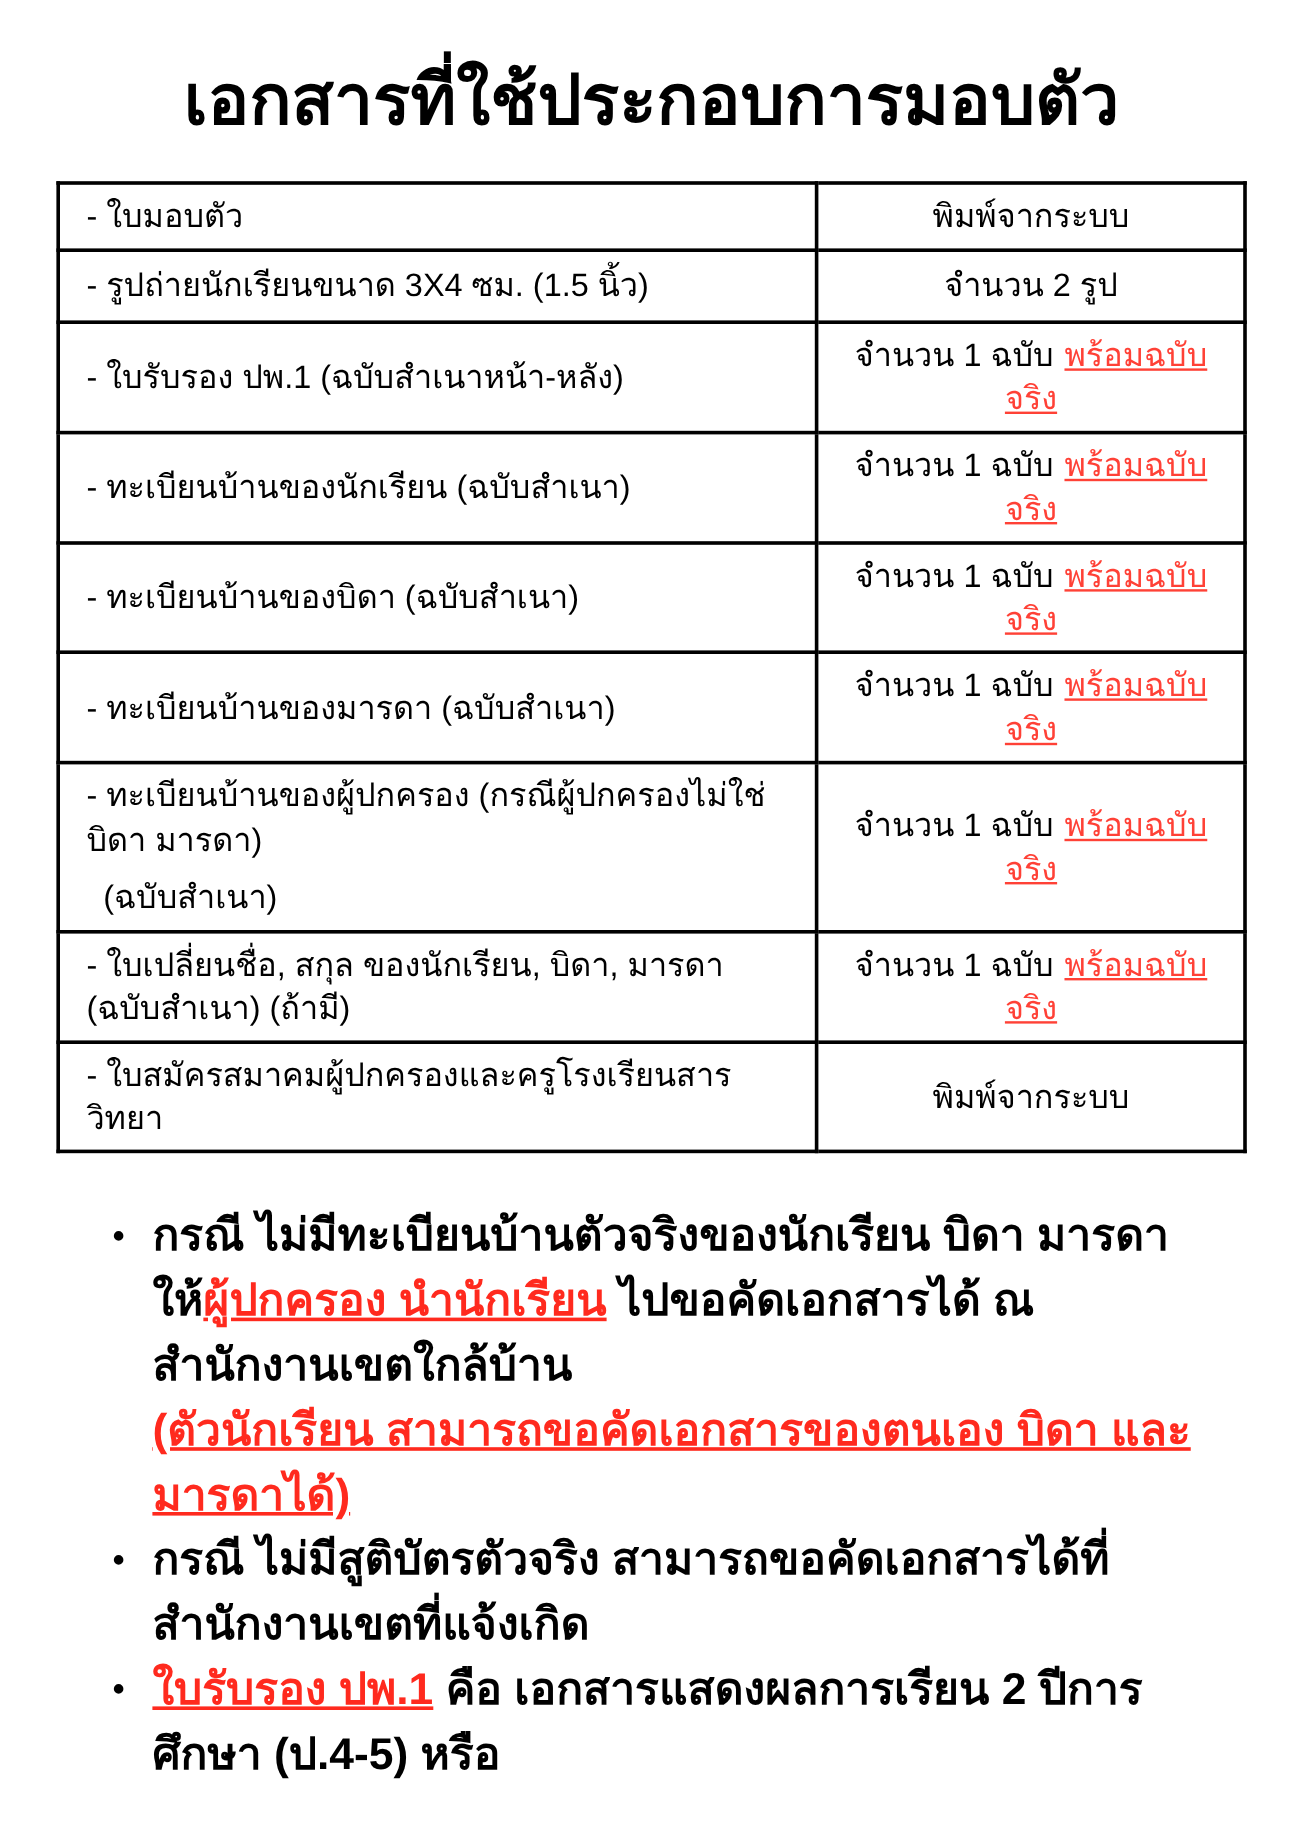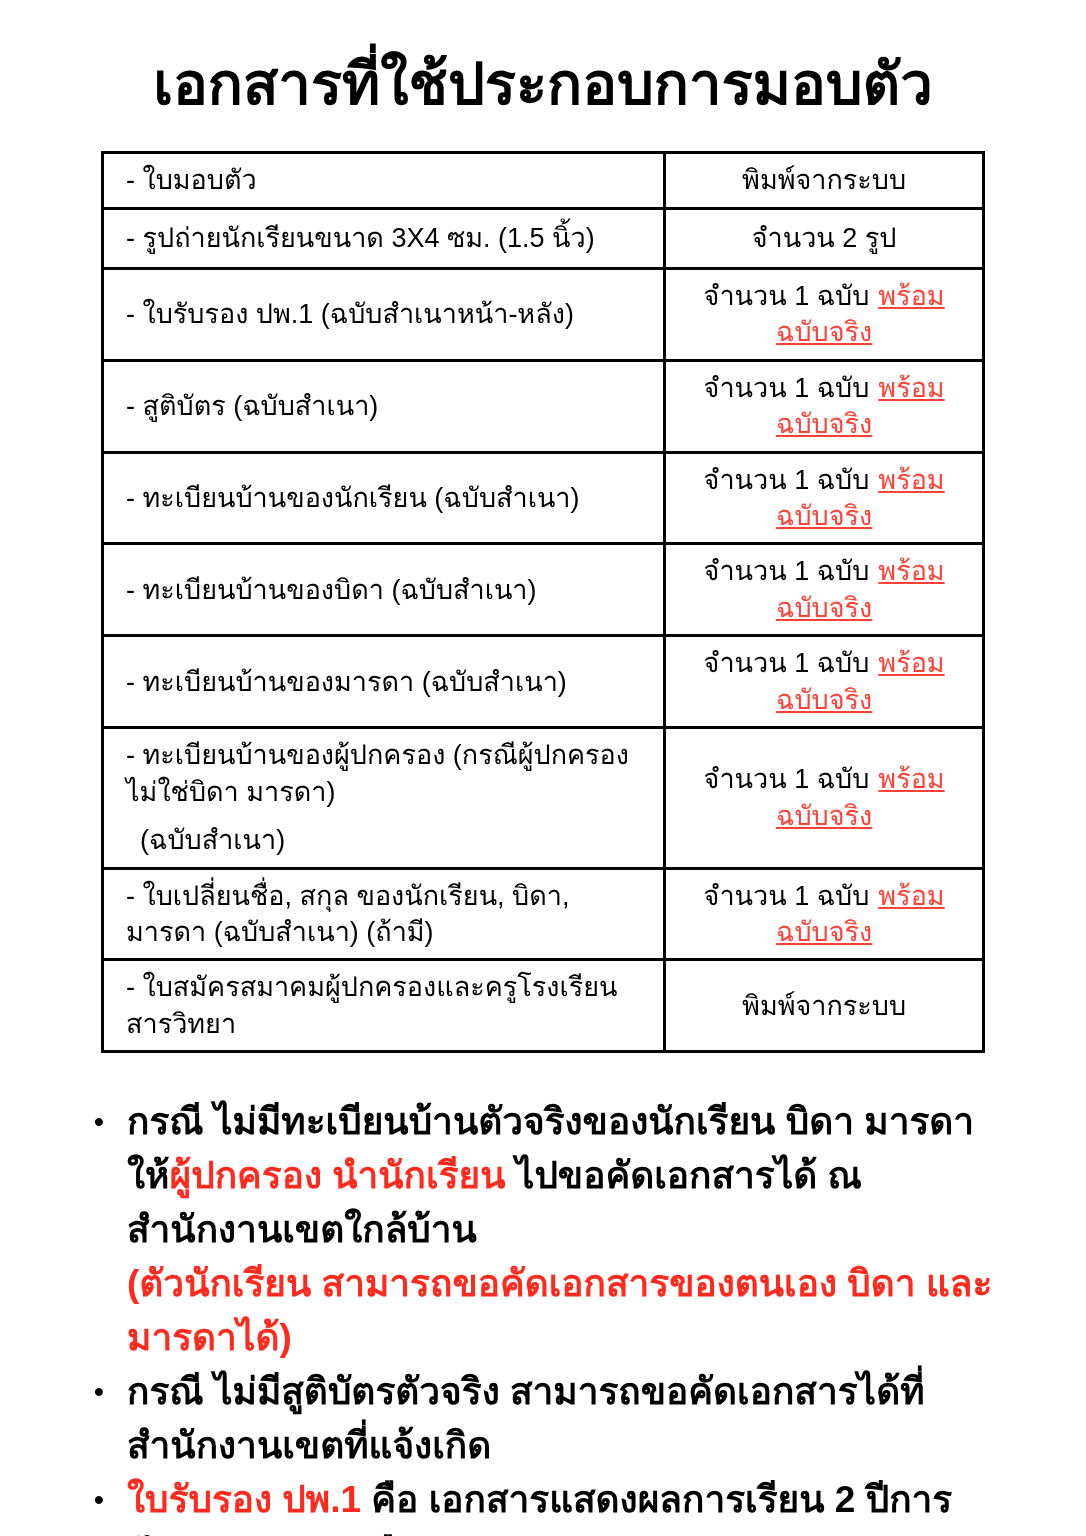--- a/index.html
+++ b/index.html
@@ -23,21 +23,21 @@
     font-size:58px;
     font-weight:900;
     letter-spacing:0px;
     line-height:1.3;
     color:var(--ink);
   }
 
   table.doc-table{
     border-collapse:collapse;
     table-layout:fixed;
-    width:884px;
+    width:992px;
     margin:30px auto 0 auto;
   }
   table.doc-table td{
     border:3px solid #000;
     vertical-align:middle;
     font-size:27px;
     line-height:1.35;
   }
   td.doc-cell{
     width:65%;
@@ -71,21 +71,21 @@
     font-size:28px;
     font-weight:700;
     line-height:54px;
   }
   .note-lines{flex:1;}
   .note-lines .line{
     font-size:37px;
     font-weight:700;
     line-height:54px;
   }
-  .note-lines .line .red{color:var(--note-red);}
+  .note-lines .line .red{color:var(--note-red);text-decoration:underline;}
 </style>
 </head>
 <body>
 
 <div class="page">
 
   <h1 class="title">เอกสารที่ใช้ประกอบการมอบตัว</h1>
 
   <table class="doc-table">
     <tbody>
@@ -97,26 +97,20 @@
         </tr>
         <tr class="row">
           <td class="doc-cell">
             <div>- รูปถ่ายนักเรียนขนาด 3X4 ซม. (1.5 นิ้ว)</div>
           </td>
           <td class="qty-cell"><span>จำนวน 2 รูป</span></td>
         </tr>
         <tr class="row">
           <td class="doc-cell">
             <div>- ใบรับรอง ปพ.1 (ฉบับสำเนาหน้า-หลัง)</div>
-          </td>
-          <td class="qty-cell"><span>จำนวน 1 ฉบับ</span><span class="qty-red">พร้อมฉบับจริง</span></td>
-        </tr>
-        <tr class="row">
-          <td class="doc-cell">
-            <div>- สูติบัตร (ฉบับสำเนา)</div>
           </td>
           <td class="qty-cell"><span>จำนวน 1 ฉบับ</span><span class="qty-red">พร้อมฉบับจริง</span></td>
         </tr>
         <tr class="row">
           <td class="doc-cell">
             <div>- ทะเบียนบ้านของนักเรียน (ฉบับสำเนา)</div>
           </td>
           <td class="qty-cell"><span>จำนวน 1 ฉบับ</span><span class="qty-red">พร้อมฉบับจริง</span></td>
         </tr>
         <tr class="row">

